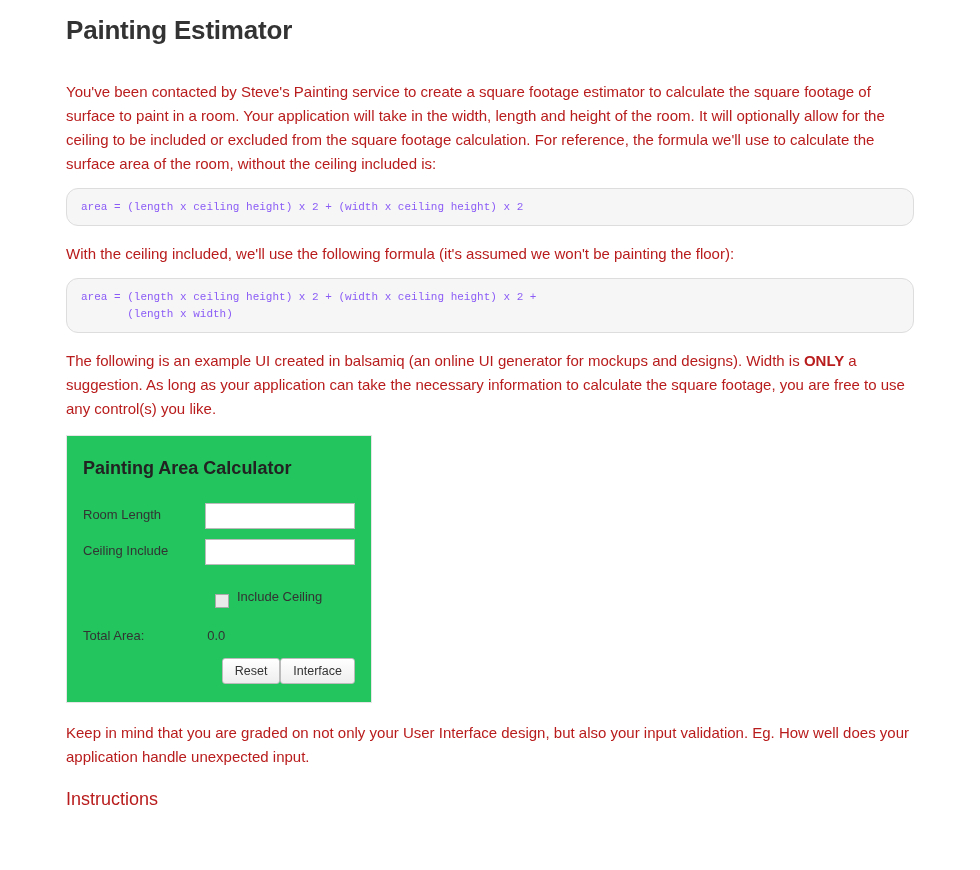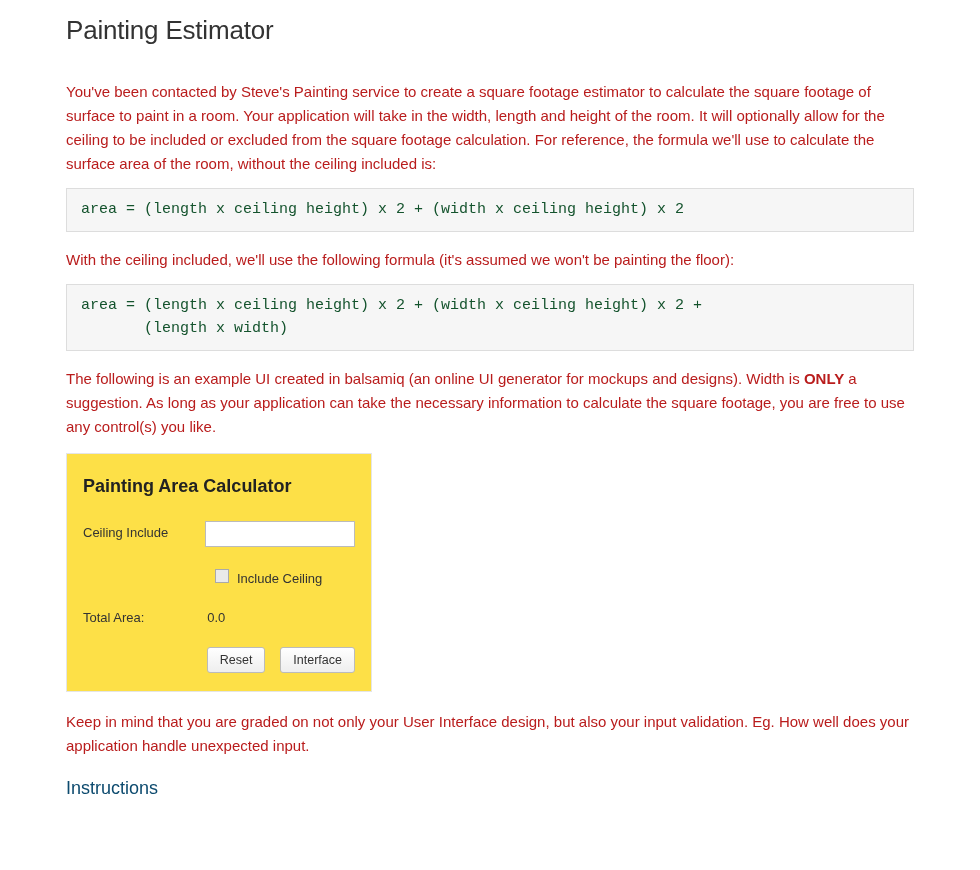--- a/index.html
+++ b/index.html
@@ -11,46 +11,46 @@
       font-family: "Segoe UI", "Helvetica Neue", Arial, sans-serif;
       color: #333;
       background: #fff;
       padding: 10px 66px 20px 66px;
       width: 980px;
       font-size: 15px;
       line-height: 1.6;
     }
     h1.page-title {
       font-size: 26px;
-      font-weight: 400;
+      font-weight: 700;
       color: #333;
       margin-bottom: 28px;
       letter-spacing: -0.2px;
     }
     p.body-text {
       margin-bottom: 12px;
       color: #b91c1c;
     }
     pre.code-block {
       background: #f6f6f6;
       border: 1px solid #ddd;
-      border-radius: 0;
+      border-radius: 12px;
       padding: 10px 14px;
       font-family: "Courier New", Consolas, monospace;
-      font-size: 15px;
-      color: #14532d;
+      font-size: 11px;
+      color: #8b5cf6;
       margin: 10px 0 16px 0;
       white-space: pre;
       line-height: 1.5;
     }
     strong {
       font-weight: 700;
     }
     .calculator-mockup {
-      background: #fde047;
+      background: #22c55e;
       border: 1px solid #e5e5e5;
       width: 306px;
       padding: 18px 16px 18px 16px;
       margin: 14px 0 18px 0;
     }
     .calculator-title {
       font-size: 18px;
       font-weight: 700;
       color: #222;
       margin-bottom: 20px;
@@ -68,72 +68,72 @@
     .form-input {
       width: 150px;
       height: 26px;
       border: 1px solid #bbb;
       background: #fff;
       padding: 2px 6px;
       font-size: 13px;
     }
     .checkbox-row {
       display: flex;
-      align-items: flex-start;
+      align-items: flex-end;
       margin-left: 126px;
       margin-bottom: 18px;
       margin-top: 22px;
       padding-left: 6px;
     }
     .checkbox-box {
       width: 14px;
       height: 14px;
       border: 1px solid #aaa;
       background: #eaeaea;
       margin-right: 8px;
     }
     .checkbox-label {
       font-size: 13px;
       color: #333;
     }
     .total-row {
       display: flex;
       align-items: center;
-      margin-bottom: 19px;
+      margin-bottom: 12px;
     }
     .total-label {
       width: 126px;
       font-size: 13px;
       color: #333;
     }
     .total-value {
       width: 150px;
       text-align: left;
       font-size: 13px;
       color: #333;
     }
     .button-row {
       display: flex;
       justify-content: flex-end;
-      gap: 15px;
+      gap: 0;
       padding-right: 0;
     }
     .mock-button {
       border: 1px solid #bbb;
       border-radius: 3px;
       background: linear-gradient(#fff, #eee);
       padding: 5px 12px;
       font-size: 12.5px;
       color: #333;
       cursor: pointer;
     }
     h2.section-heading {
       font-size: 18px;
       font-weight: 500;
-      color: #0c4a6e;
+      color: #b91c1c;
       margin-top: 16px;
       margin-bottom: 10px;
     }
   </style>
 </head>
 <body>
 
 <h1 class="page-title">Painting Estimator</h1>
 
 <p class="body-text">You've been contacted by Steve's Painting service to create a square footage estimator to calculate the square footage of surface to paint in a room. Your application will take in the width, length and height of the room. It will optionally allow for the ceiling to be included or excluded from the square footage calculation. For reference, the formula we'll use to calculate the surface area of the room, without the ceiling included is:</p>
@@ -146,20 +146,24 @@
        (length x width)</pre>
 
 <p class="body-text">
   <span>The following is an example UI created in balsamiq (an online UI generator for mockups and designs). Width is </span><strong>ONLY</strong><span> a suggestion. As long as your application can take the necessary information to calculate the square footage, you are free to use any control(s) you like.</span>
 </p>
 
 <div class="calculator-mockup">
   <div class="calculator-title">Painting Area Calculator</div>
 
 
+  <div class="form-row">
+    <div class="form-label">Room Length</div>
+    <input class="form-input" type="text" value="" style="">
+  </div>
 
   <div class="form-row">
     <div class="form-label">Ceiling Include</div>
     <input class="form-input" type="text" value="" style="">
   </div>
 
   <div class="checkbox-row">
     <div class="checkbox-box"></div>
     <div class="checkbox-label">Include Ceiling</div>
   </div>

